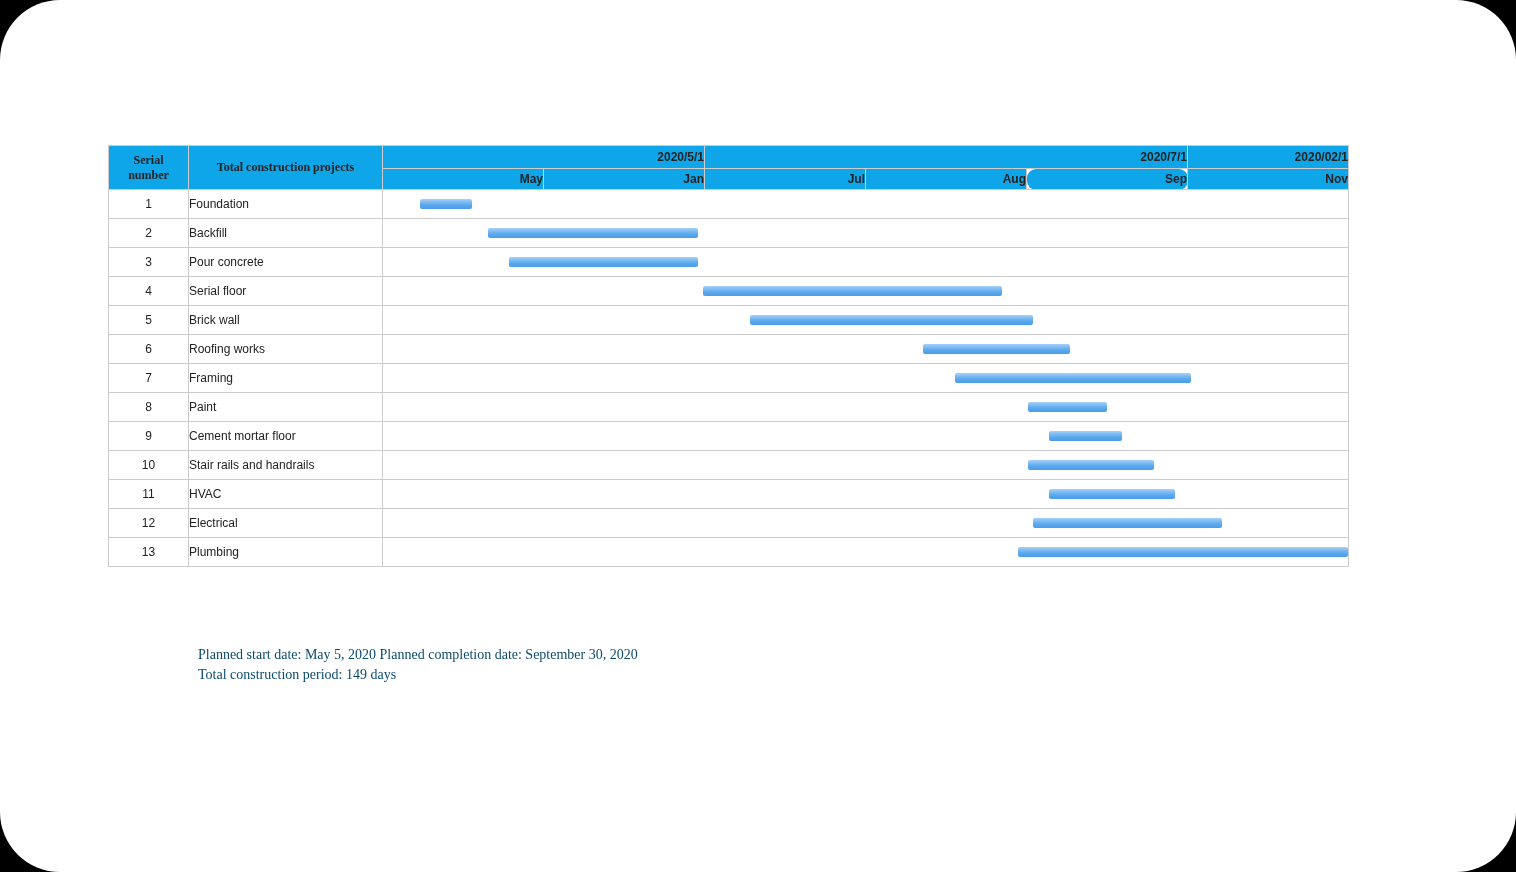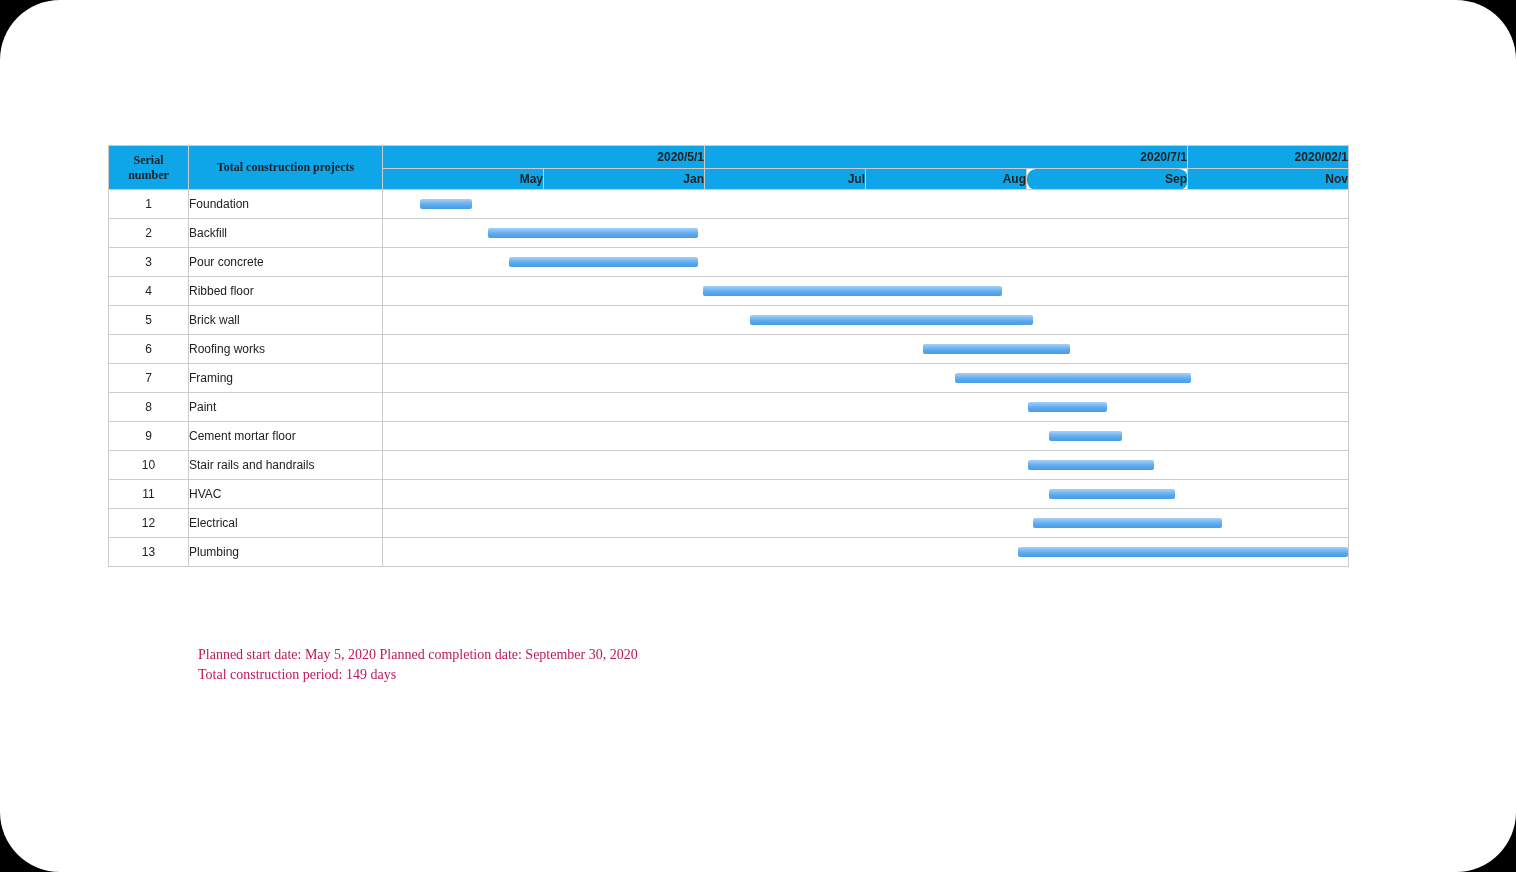--- a/index.html
+++ b/index.html
@@ -85,21 +85,21 @@
     border-radius: 2px;
     background: linear-gradient(to bottom, #a6d0f7 0%, #5aa9ee 60%, #4a9ce8 100%);
   }
   .footer-note {
     position: absolute;
     left: 198px;
     top: 645px;
     width: 470px;
     font-family: "Times New Roman", serif;
     font-size: 14px;
-    color: #be185d;
+    color: #0c4a6e;
     line-height: 1.45;
   }
 </style>
 </head>
 <body>
 
 <div class="page">
   <div class="chart-wrap">
     <table class="gantt">
       <colgroup>
@@ -149,21 +149,21 @@
           </tr>
           <tr>
             <td class="serial">3</td>
             <td class="task">Pour concrete</td>
             <td class="timeline" colspan="6">
               <div class="bar" style="left: 13.0435%; width: 19.5652%;"></div>
             </td>
           </tr>
           <tr>
             <td class="serial">4</td>
-            <td class="task">Ribbed floor</td>
+            <td class="task">Serial floor</td>
             <td class="timeline" colspan="6">
               <div class="bar" style="left: 33.1522%; width: 30.9783%;"></div>
             </td>
           </tr>
           <tr>
             <td class="serial">5</td>
             <td class="task">Brick wall</td>
             <td class="timeline" colspan="6">
               <div class="bar" style="left: 38.0435%; width: 29.3478%;"></div>
             </td>

